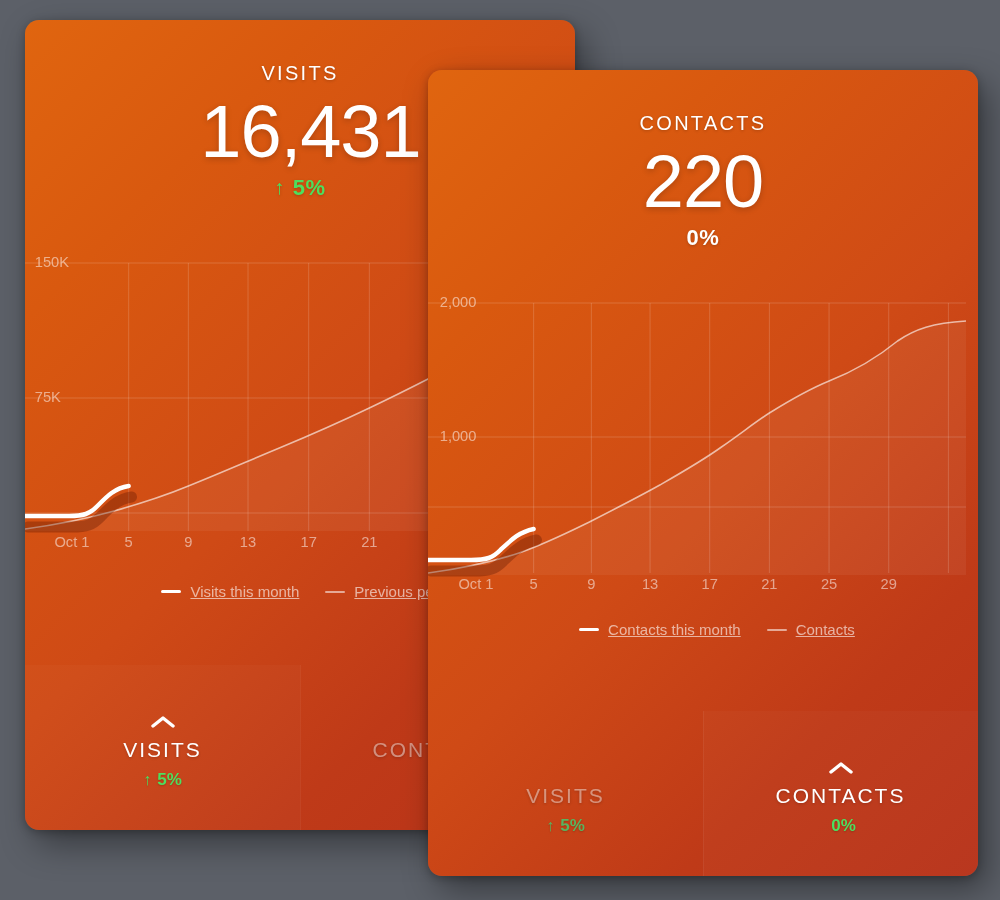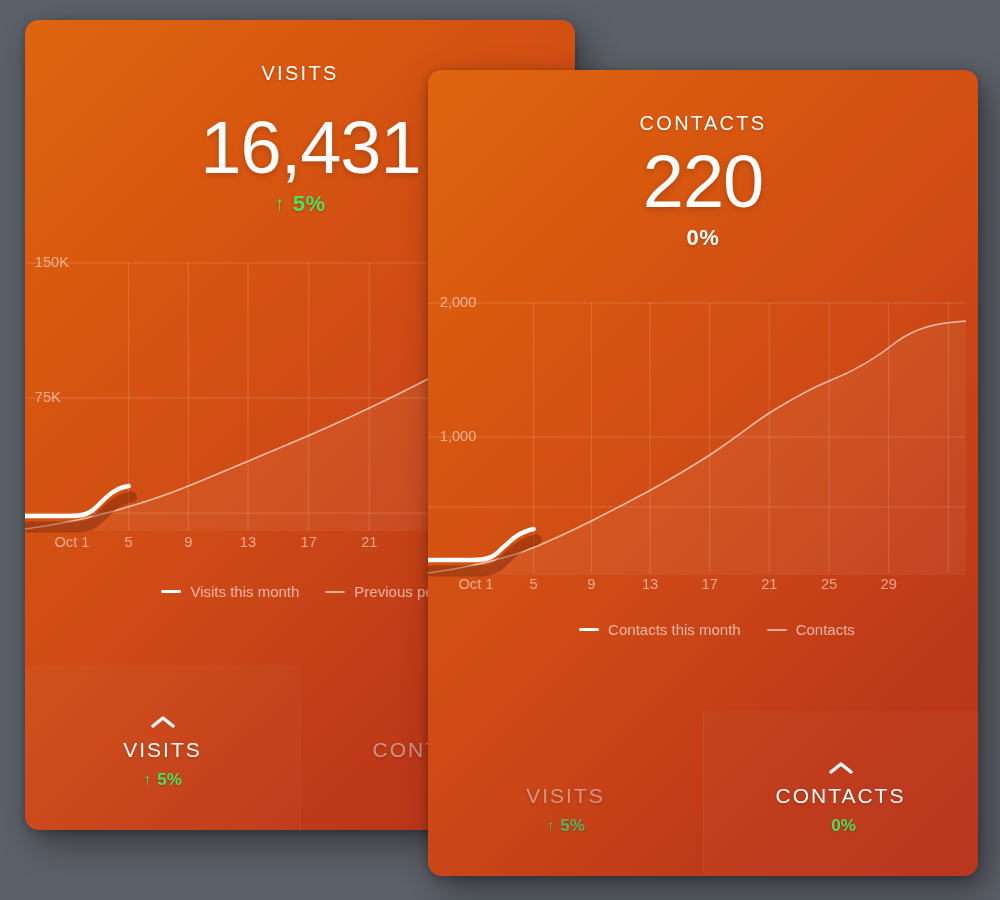--- a/index.html
+++ b/index.html
@@ -57,21 +57,21 @@
   }
   .gridline{ stroke:rgba(255,255,255,.17); stroke-width:1; }
   .prev-line{ stroke:rgba(255,255,255,.62); stroke-width:1.6; fill:none; }
   .prev-fill{ fill:rgba(255,255,255,.055); }
   .cur-line{ stroke:#ffffff; stroke-width:4.5; fill:none; stroke-linecap:round; stroke-linejoin:round; }
 
   
   .legend{
     position:absolute; left:0; right:0;
     display:flex; justify-content:center; align-items:center; gap:26px;
-    color:rgba(255,255,255,.60); font-size:15px;
+    color:rgba(255,255,255,.60); font-size:15px;text-decoration:underline;
   }
   .legend-item{ display:flex; align-items:center; gap:9px; white-space:nowrap; }
   .swatch{ display:block; width:20px; height:2px; border-radius:2px; }
   .swatch.solid{ background:#ffffff; height:3px; }
   .swatch.thin{ background:rgba(255,255,255,.55); height:2px; }
 
   
   .tabs{
     position:absolute; left:0; right:0; bottom:0; height:165px;
     display:flex;
@@ -104,21 +104,21 @@
   .tab-delta .arrow{ font-weight:400; font-size:16px; }
   .chev-spacer{ width:24px; height:12px; margin-bottom:2px; }
 </style>
 </head>
 <body>
 
 <div class="card" id="card-visits">
 
   <div class="hdr" style="padding-top:42px;">
     <div class="kpi-title">VISITS</div>
-    <div class="kpi-value" style="margin-top:24px;padding-left:21px;">16,431</div>
+    <div class="kpi-value" style="margin-top:8px;padding-left:21px;">16,431</div>
     <div class="kpi-delta up" style="margin-top:4px;">
       <span class="arrow">↑</span>
       <span>5%</span>
     </div>
   </div>
 
   <div class="chart-wrap" style="top:215px; height:320px;">
     <svg class="chart-svg" viewBox="0 0 550 320" preserveAspectRatio="none" width="550" height="320">
 
       <line class="gridline" x1="0" y1="28" x2="550" y2="28"></line>

